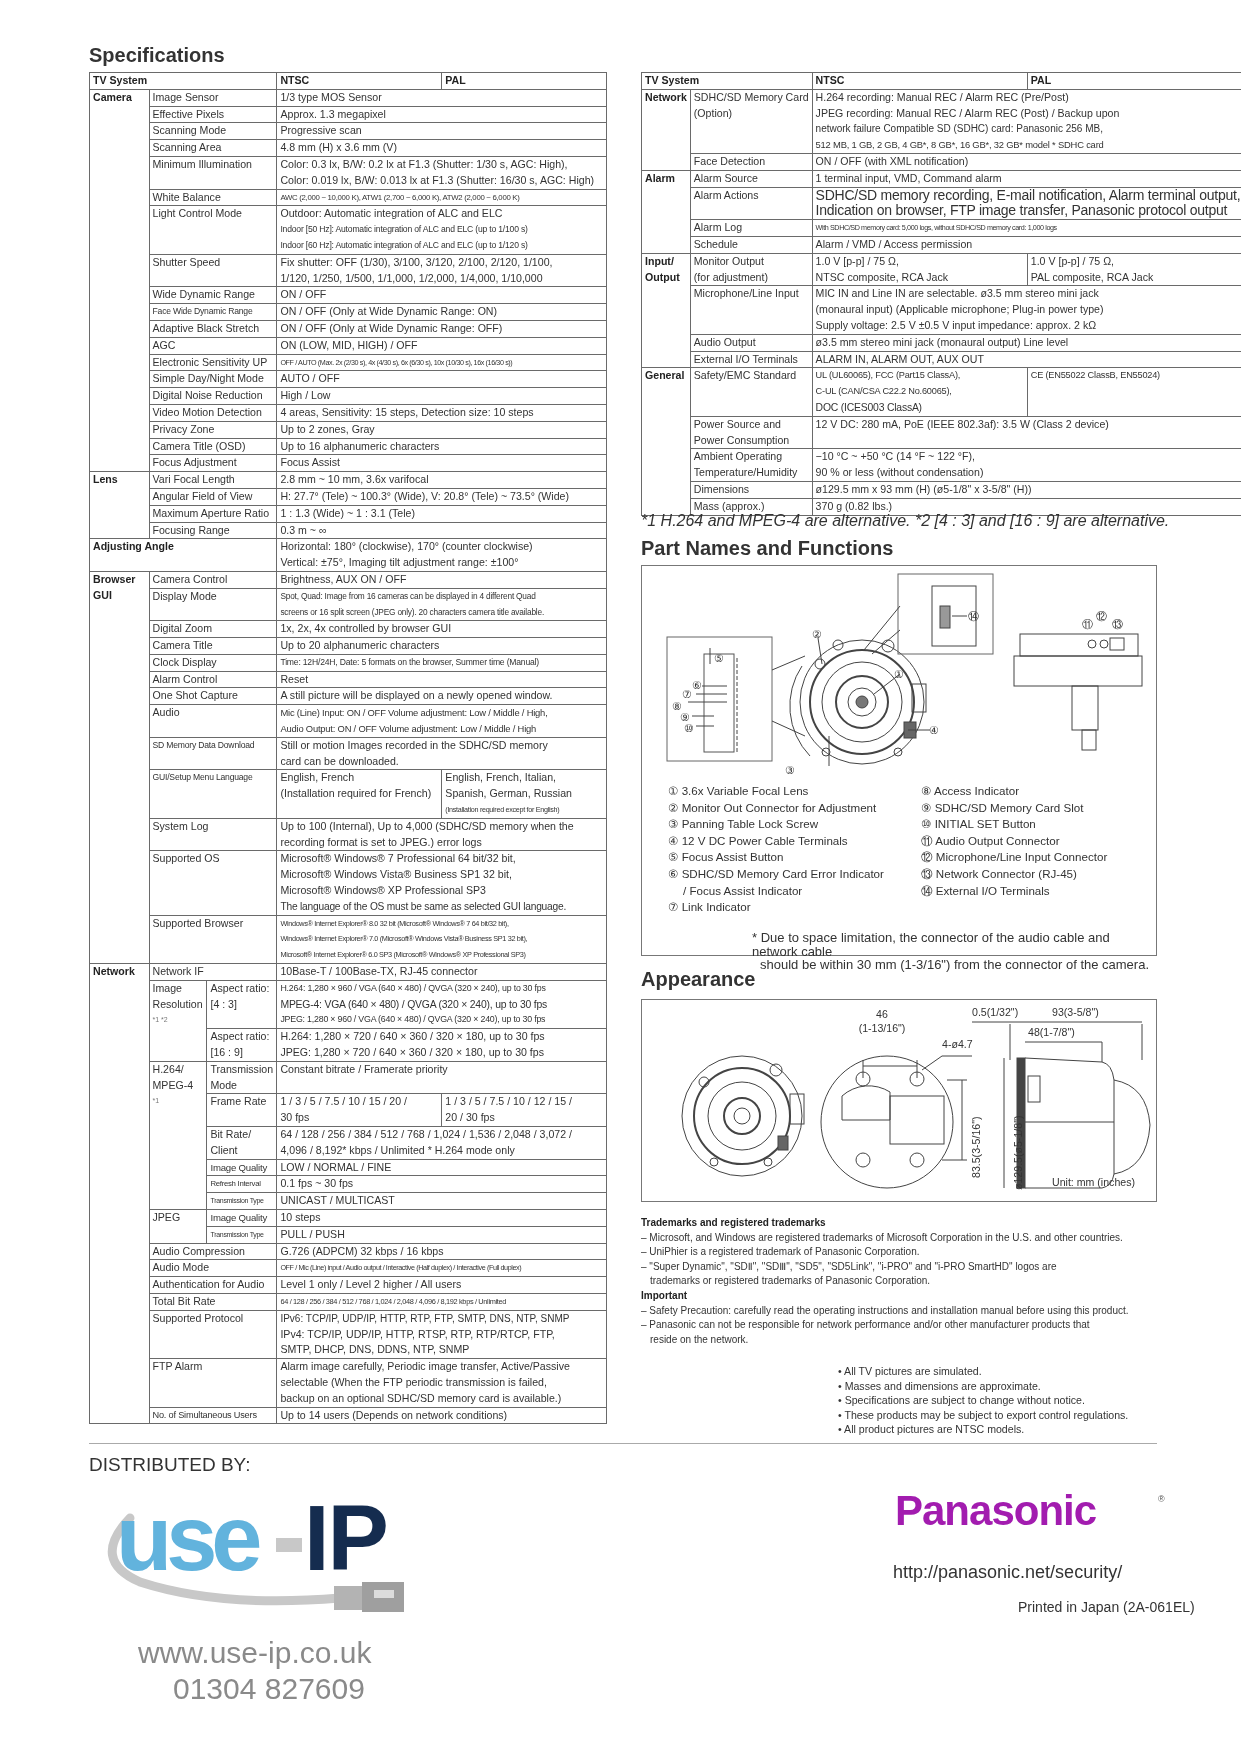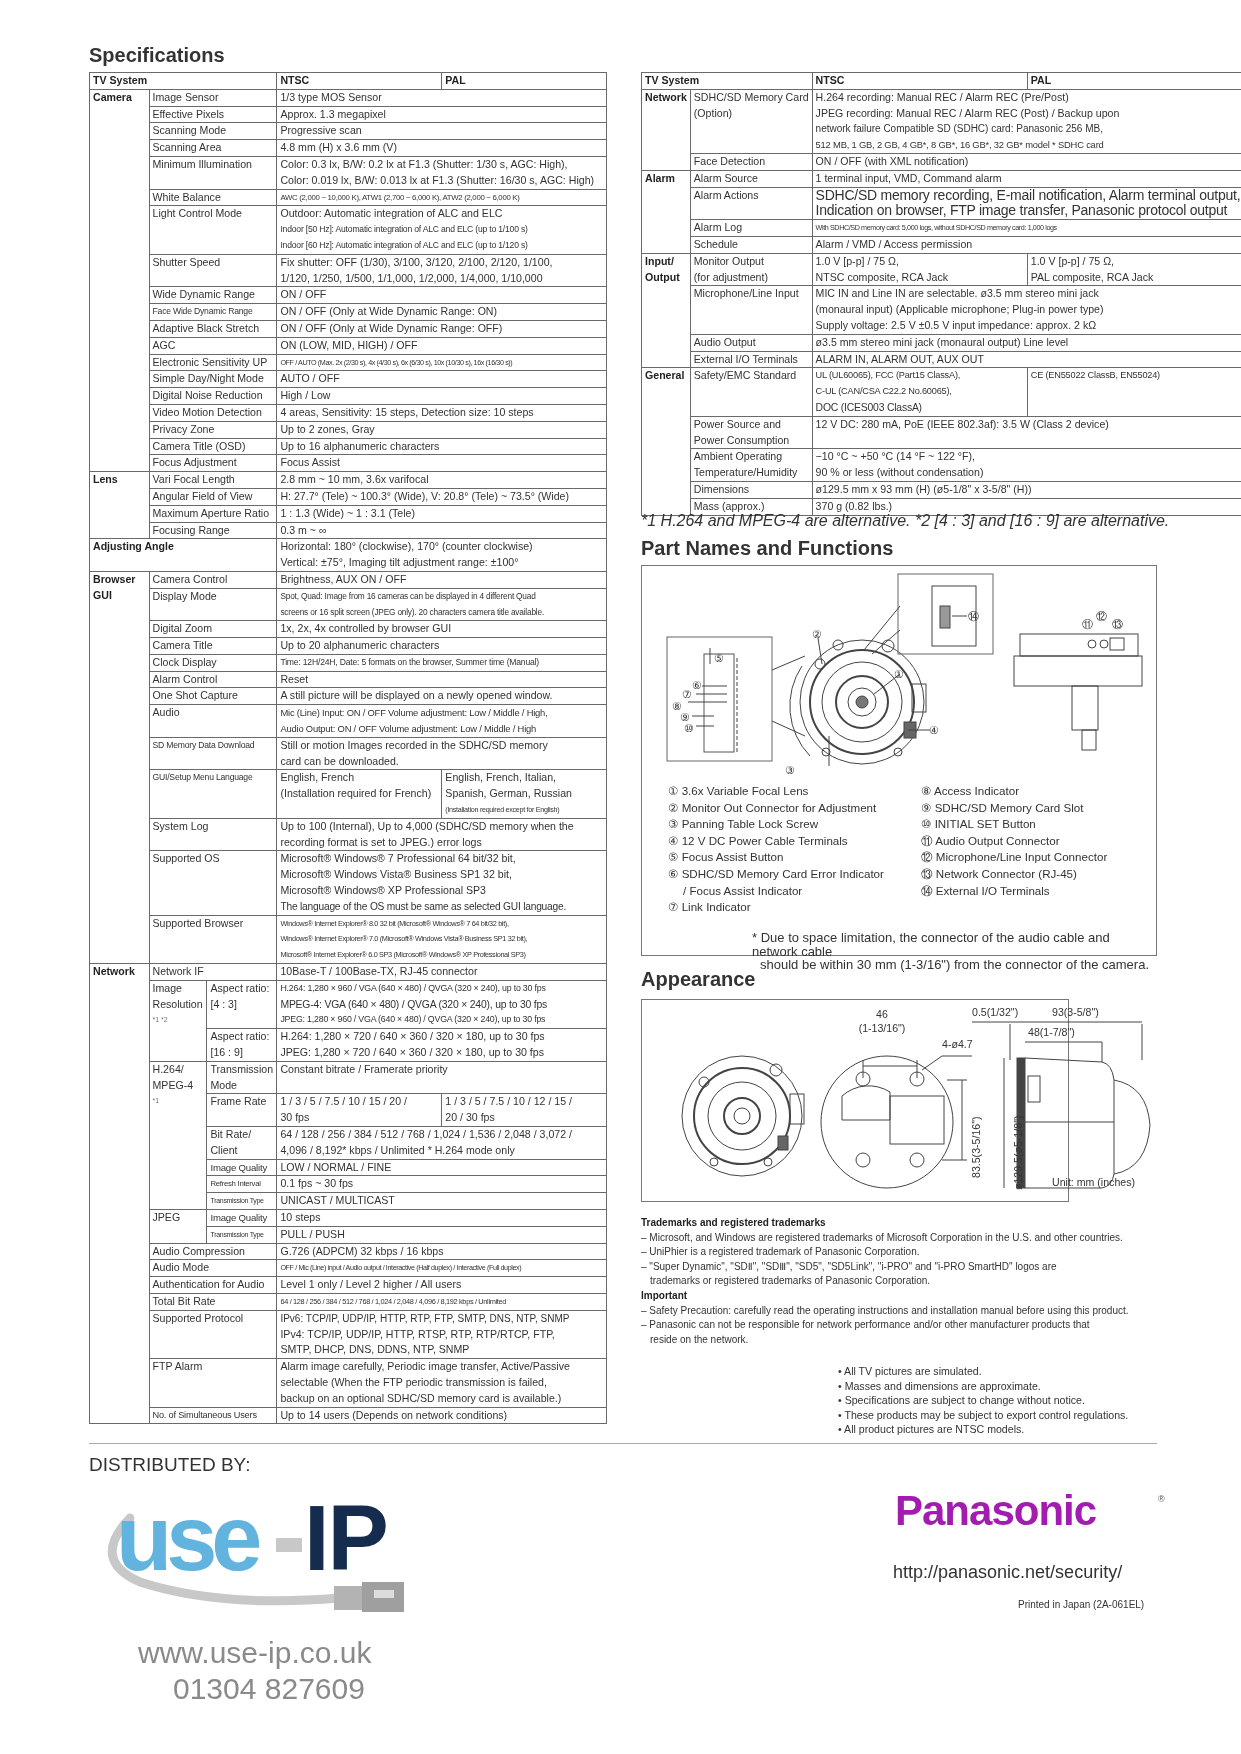--- a/index.html
+++ b/index.html
@@ -26,21 +26,21 @@
   .tm b { color: #222; }
   .tm .ind { padding-left: 9px; display: block; }
   .bul { position: absolute; font-size: 10.6px; line-height: 14.6px; color: #333; }
   .hr { position: absolute; height: 1px; background: #aaa; }
   .dist { position: absolute; font-size: 19px; color: #333; }
   .logo-use { position: absolute; font-family: "Liberation Sans", sans-serif; font-weight: bold; font-size: 92px; letter-spacing: -6px; color: #62b3dd; }
   .logo-ip { position: absolute; font-family: "Liberation Sans", sans-serif; font-weight: bold; font-size: 92px; letter-spacing: -2px; color: #152c4f; }
   .web { position: absolute; font-size: 30px; color: #8a8a8a; }
   .pana { position: absolute; font-family: "Liberation Sans", sans-serif; font-weight: bold; font-size: 42px; color: #a21caf; letter-spacing: -1px; }
   .url { position: absolute; font-size: 18px; color: #333; }
-  .printed { position: absolute; font-size: 10px; color: #333; }
+  .printed { position: absolute; font-size: 14px; color: #333; }
   svg text { font-family: "Liberation Sans", sans-serif; }
 </style>
 </head>
 <body>
 
 <h1 class="sec" style="left:89px;top:44px;">Specifications</h1>
 
 <table class="spec" style="left:89px;top:72px;width:518px;">
   <colgroup>
     <col style="width:60px">
@@ -591,21 +591,21 @@
     <div><span>⑬</span> <span>Network Connector (RJ-45)</span></div>
     <div><span>⑭</span> <span>External I/O Terminals</span></div>
   </div>
   <div class="abs" style="left:110px;top:353px;font-size:13px;line-height:13.6px;color:#333;margin-top:12px;">
     <div>* Due to space limitation, the connector of the audio cable and network cable</div>
     <div style="padding-left:8px">should be within 30 mm (1-3/16") from the connector of the camera.</div>
   </div>
 </div>
 
 <h1 class="sec" style="left:641px;top:968px;">Appearance</h1>
-<div class="box" style="left:641px;top:999px;width:428px;height:203px;">
+<div class="box" style="left:641px;top:999px;width:516px;height:203px;">
   <svg width="514" height="201" style="position:absolute;left:0;top:0;">
     <g fill="none" stroke="#444" stroke-width="1">
 
       <circle cx="100" cy="116" r="60"></circle>
       <circle cx="100" cy="116" r="48" stroke-width="2"></circle>
       <circle cx="100" cy="116" r="34"></circle>
       <circle cx="100" cy="116" r="18" stroke-width="2"></circle>
       <circle cx="100" cy="116" r="8"></circle>
       <circle cx="62" cy="82" r="5"></circle>
         <circle cx="134" cy="70" r="6"></circle>

